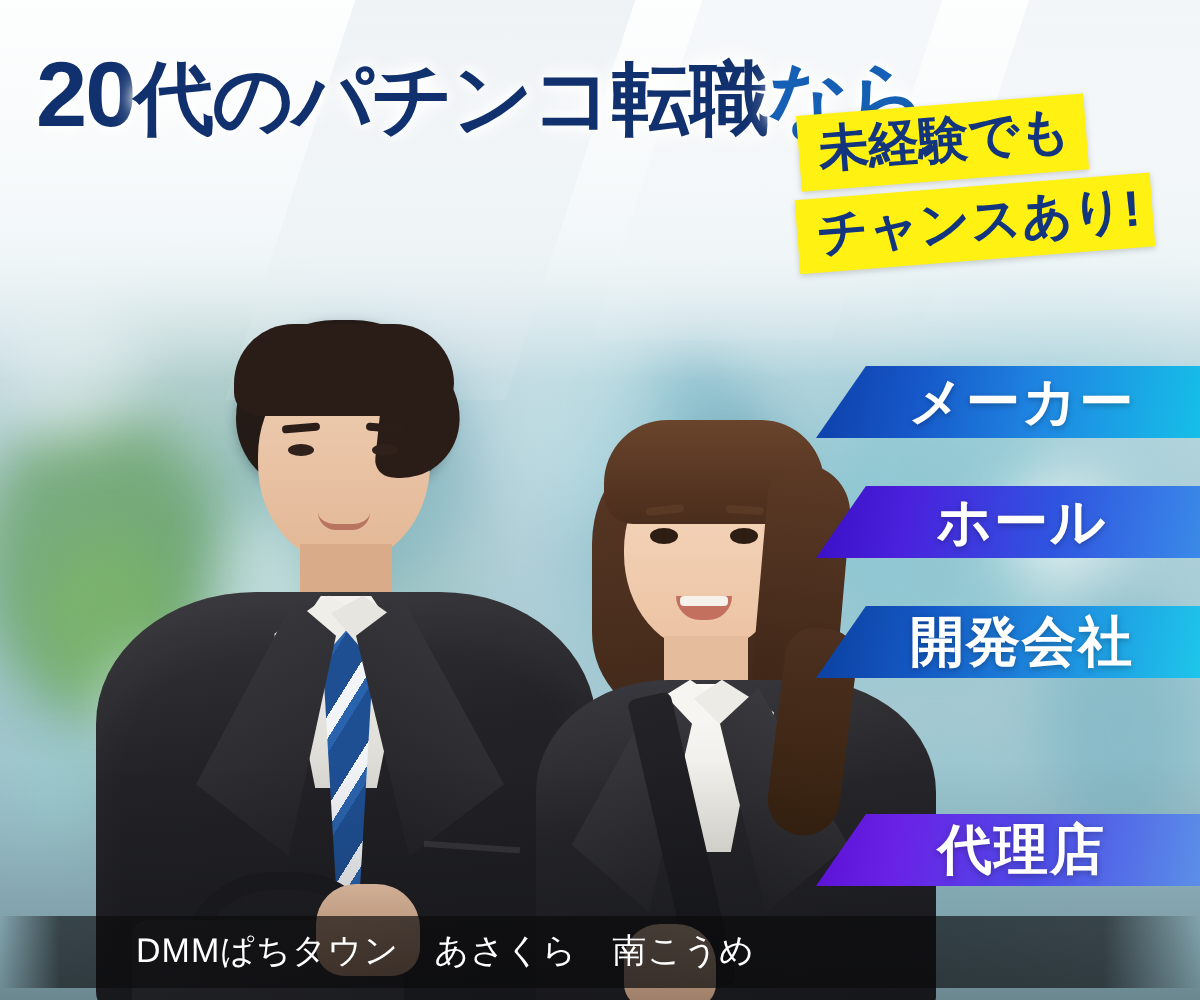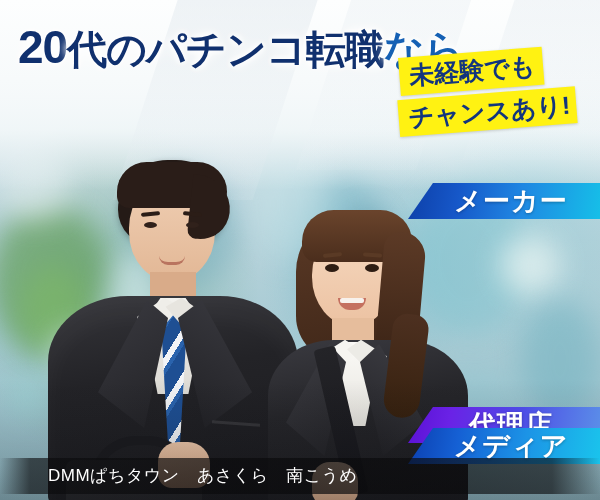--- a/index.html
+++ b/index.html
@@ -333,21 +333,21 @@
   .credit {
     position: absolute;
     left: 0; bottom: 6px;
     width: 600px;
     padding: 6px 0 7px 0;
     background: linear-gradient(90deg, rgba(10,10,12,0) 0%, rgba(10,10,12,.62) 5%, rgba(10,10,12,.70) 50%, rgba(10,10,12,.62) 92%, rgba(10,10,12,0) 100%);
     text-align: left;
   }
   .credit span {
     display: inline-block;
-    margin-left: 48px;
+    margin-left: 68px;
     color: #ffffff;
     font-size: 17px;
     font-weight: 400;
     letter-spacing: .5px;
     white-space: pre;
   }
 </style>
 </head>
 <body>
 
@@ -430,25 +430,28 @@
 
   <div class="badge">
     <div class="badge-line first">未経験でも</div>
     <div class="badge-line second">チャンスあり!</div>
   </div>
 
   <div class="cats">
     <div class="cat c0">
       <span>メーカー</span>
     </div>
+    <div class="cat c1">
+      <span>ホール</span>
+    </div>
+    <div class="cat c2">
+      <span>開発会社</span>
+    </div>
     <div class="cat c3">
       <span>代理店</span>
     </div>
-    <div class="cat c4">
-      <span>メディア</span>
-    </div>
   </div>
 
   <div class="credit">
     <span>DMMぱちタウン　あさくら　南こうめ</span>
   </div>
 
 </div>
 
 </body></html>

